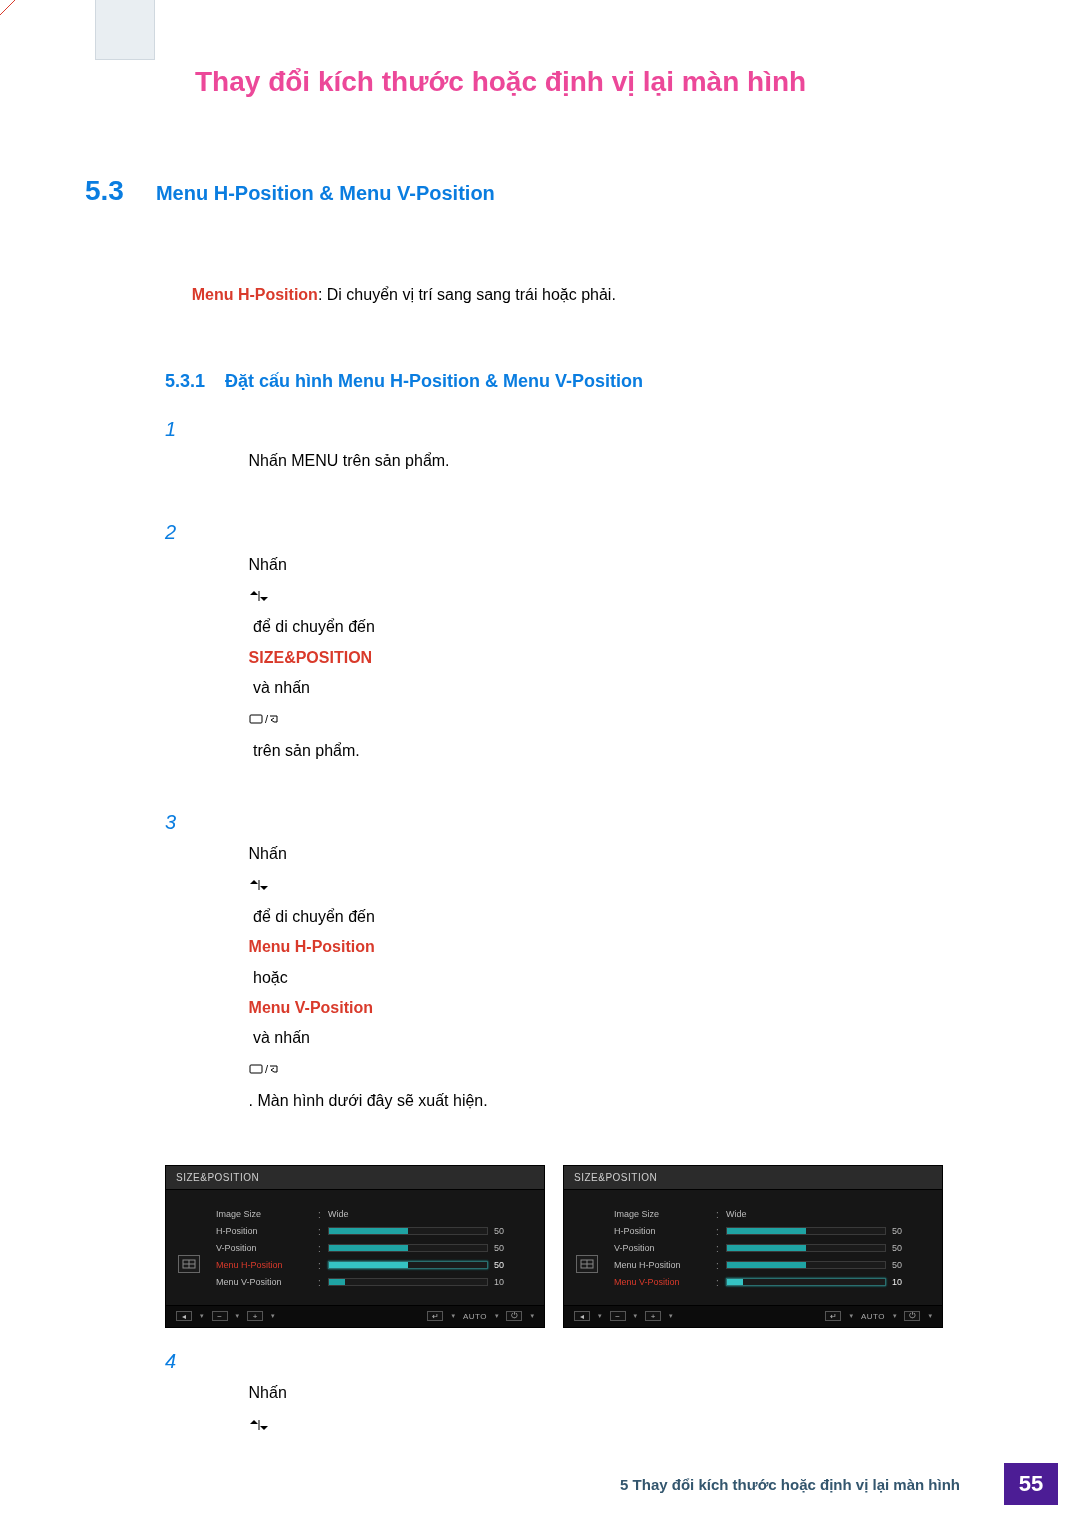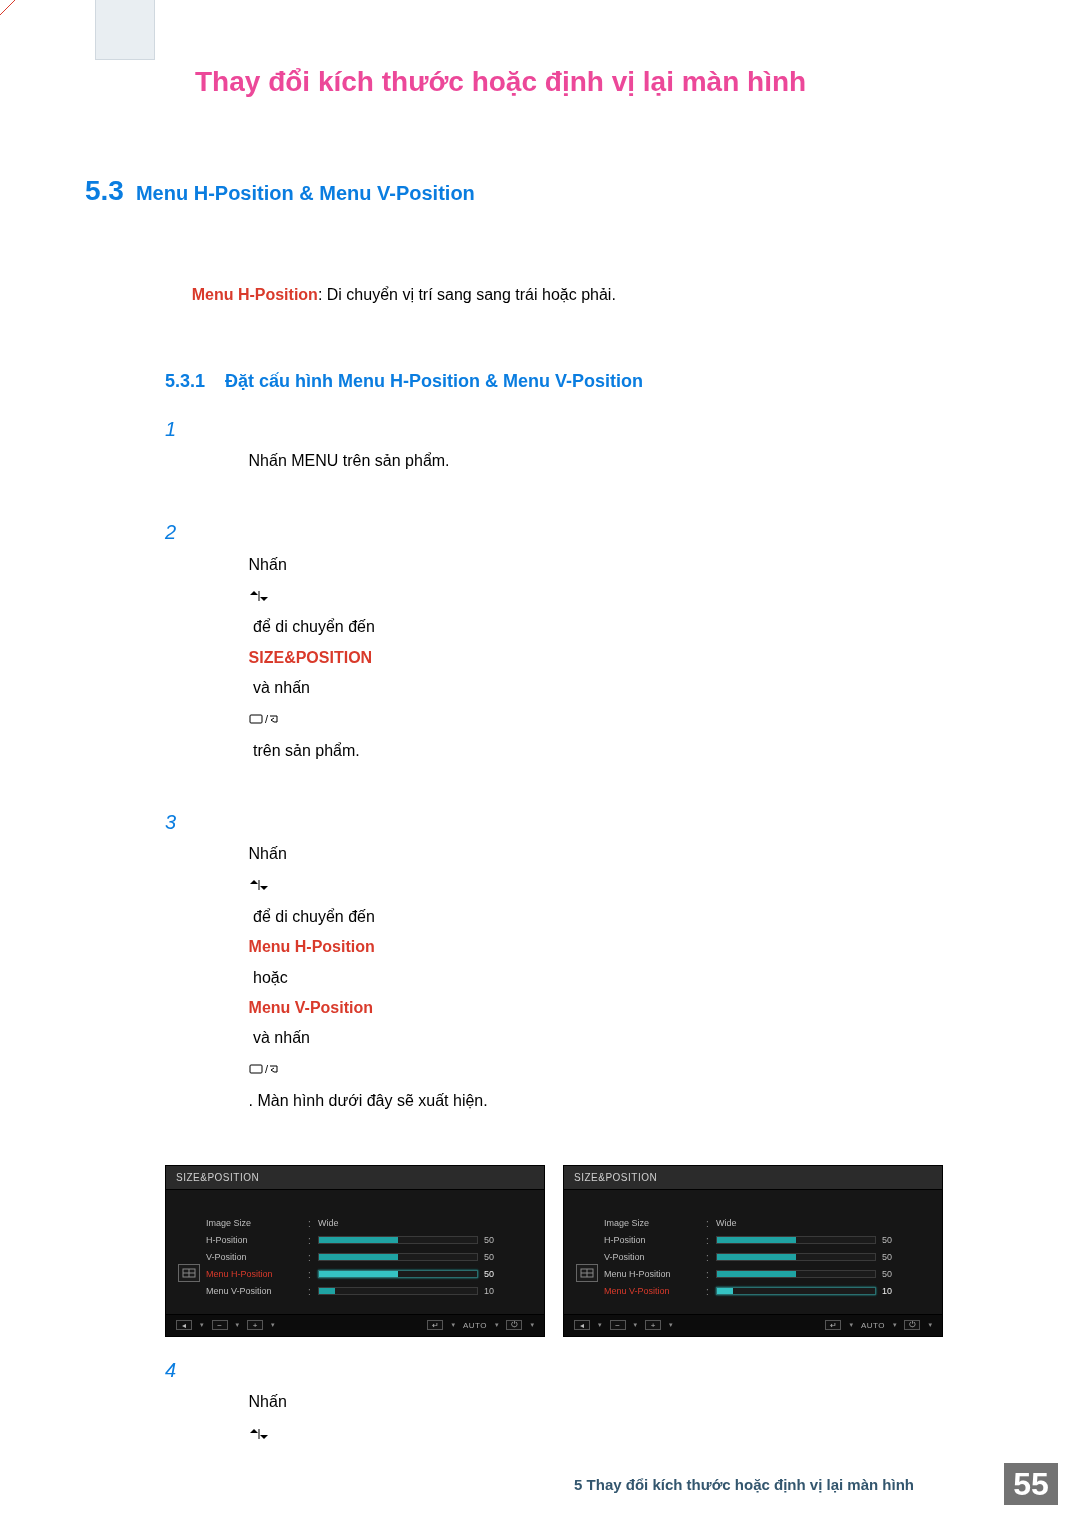--- a/index.html
+++ b/index.html
@@ -35,21 +35,21 @@
     color: #ec4899;
     line-height: 1.25;
     margin-top: 32px;
   }
   .content {
     position: absolute;
     top: 175px;
     left: 85px;
     width: 910px;
   }
-  .sec-row { display: flex; align-items: baseline; gap: 12px; margin-bottom: 40px; }
+  .sec-row { display: flex; align-items: baseline; gap: 32px; margin-bottom: 40px; }
   .sec-num { font-size: 28px; font-weight: bold; color: #0a7de0; }
   .sec-title { font-size: 20px; font-weight: bold; color: #0a7de0; }
   .desc-block { margin-left: 80px; margin-bottom: 28px; font-size: 16px; line-height: 2.0; }
   .desc-line { white-space: pre; }
   .red { color: #d93a2b; font-weight: bold; }
   .subsec-row { margin-left: 80px; display: flex; align-items: baseline; gap: 20px; margin-bottom: 24px; }
   .subsec-num { font-size: 18px; font-weight: bold; color: #0a7de0; }
   .subsec-title { font-size: 18px; font-weight: bold; color: #0a7de0; }
   .steps { margin-left: 80px; font-size: 16px; }
   .step { display: flex; gap: 30px; margin-bottom: 12px; align-items: baseline; }
@@ -74,21 +74,22 @@
   }
   .osd-title {
     background: #2b2b2b;
     padding: 6px 10px;
     font-size: 10px;
     letter-spacing: 0.5px;
     border-bottom: 1px solid #000;
   }
   .osd-body {
     display: flex;
-    padding: 25px 12px 14px 12px;
+    padding: 16px 12px 14px 12px;
+    gap: 10px;
   }
   .osd-iconcol { width: 28px; display:flex; flex-direction:column; justify-content:flex-end; padding-bottom:18px;}
   .osd-iconbox {
     width: 22px; height: 18px; border:1px solid #666; background:#1a1a1a;
     display:flex; align-items:center; justify-content:center;
   }
   .osd-iconbox svg { width:14px; height:10px; }
   .osd-list { flex: 1; }
   .osd-item {
     display: flex;
@@ -127,22 +128,22 @@
   .footer {
     position:absolute;
     bottom:22px; left:0; right:22px;
     display:flex; justify-content:flex-end; align-items:stretch;gap:32px;
   }
   .footer-text {
     font-size:15px; color:#33566e; font-weight:bold;
     display:flex; align-items:center; padding:0 12px;
   }
   .footer-page {
-    background:#737373; color:#fff; font-weight:bold; font-size:32px;
-    width:54px; display:flex; align-items:center; justify-content:center;margin-left:46px;
+    background:#4c1d95; color:#fff; font-weight:bold; font-size:22px;
+    width:54px; display:flex; align-items:center; justify-content:center;
   }
   .footer-page, .footer-text { height:42px; }
 </style>
 </head>
 <body>
 
 <div class="corner-decor">
   <svg viewBox="0 0 160 160">
     <g stroke="#d93a2b" stroke-width="1">
       <line x1="-20" y1="40" x2="40" y2="-20"></line>

